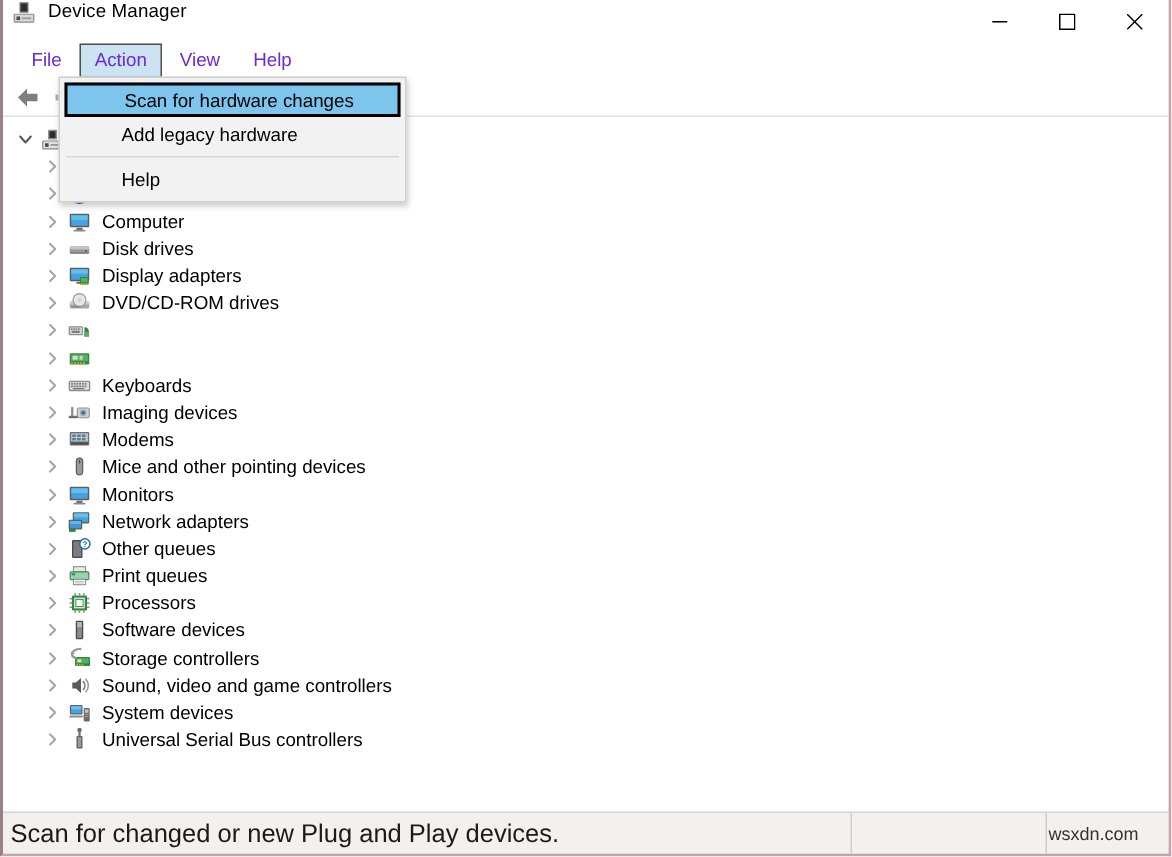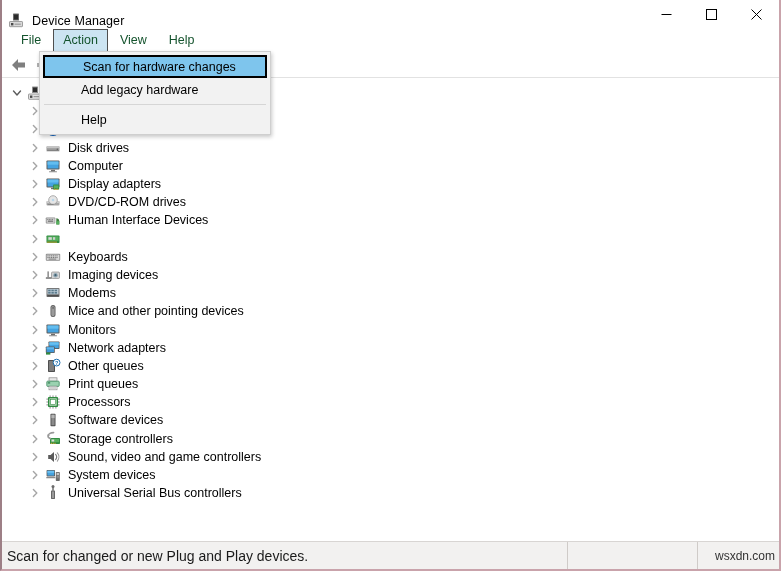--- a/index.html
+++ b/index.html
@@ -24,21 +24,21 @@
   }
 
   
   .titlebar {
     position: absolute;
     left: 0; top: 0;
     width: 777px;
     height: 28px;
     background: #ffffff;
     display: flex;
-    align-items: flex-end;
+    align-items: flex-start;
   }
   .title-icon {
     width: 16px;
     height: 16px;
     margin-left: 6px;
     margin-right: 8px;
     position: relative;
     flex: none;
   }
   .title-text {
@@ -70,21 +70,21 @@
     width: 777px;
     height: 24px;
     background: #ffffff;
     display: flex;
     align-items: center;
     padding-left: 9px;
     box-sizing: border-box;
   }
   .menu-item {
     font-size: 12.5px;
-    color: #14532d;
+    color: #6d28d9;
     padding: 3px 9px 4px 9px;
     line-height: 14px;
     border: 1px solid transparent;
     box-sizing: border-box;
     margin-right: 2px;
   }
   .menu-item.open {
     background: #cce4f2;
     border: 1px solid #4f4f4f;
   }
@@ -165,31 +165,31 @@
     background: #f2f1f0;
     border-top: 1px solid #d8d5d3;
     display: flex;
     align-items: center;
     box-sizing: border-box;
   }
   .sb-panel {
     height: 28px;
     display: flex;
     align-items: center;
-    font-size: 14px;
+    font-size: 17px;
     color: #1a1a1a;
     box-sizing: border-box;
   }
   .sb-main { width: 565px; padding-left: 5px; }
   .sb-mid  { width: 130px; border-left: 1px solid #cfcbc8; }
   .sb-right{
     flex: 1;
     border-left: 1px solid #cfcbc8;
     justify-content: flex-end;
-    padding-right: 4px;
+    padding-right: 20px;
     color: #333333;
     font-size: 12px;
   }
 
   
   .dropdown {
     position: absolute;
     left: 37px;
     top: 51px;
     width: 232px;
@@ -336,41 +336,41 @@
             </svg></div>
           <div class="node-label">Bluetooth</div>
         </div>
         <div class="tree-row child">
           <div class="chev">
             <svg width="10" height="10" viewBox="0 0 10 10">
               <path d="M3.4 1.6 L6.8 5 L3.4 8.4" fill="none" stroke="#a6a6a6" stroke-width="1.4" stroke-linecap="round" stroke-linejoin="round"></path>
             </svg>
           </div>
           <div class="node-icon"><svg width="16" height="16" viewBox="0 0 16 16">
-              <rect x="1.5" y="6" width="13" height="5" rx="1.4" fill="#9a9a9a"></rect>
-              <rect x="1.5" y="6" width="13" height="2.3" rx="1.2" fill="#c4c4c4"></rect>
-              <circle cx="12.3" cy="9.3" r="0.7" fill="#5a5a5a"></circle>
-              <rect x="1.5" y="10.2" width="13" height="1" rx="0.5" fill="#7b7b7b"></rect>
-            </svg></div>
-          <div class="node-label">Disk drives</div>
-        </div>
-        <div class="tree-row child">
-          <div class="chev">
-            <svg width="10" height="10" viewBox="0 0 10 10">
-              <path d="M3.4 1.6 L6.8 5 L3.4 8.4" fill="none" stroke="#a6a6a6" stroke-width="1.4" stroke-linecap="round" stroke-linejoin="round"></path>
-            </svg>
-          </div>
-          <div class="node-icon"><svg width="16" height="16" viewBox="0 0 16 16">
               <rect x="1.5" y="2.5" width="13" height="9" rx="0.8" fill="#5d5d5d"></rect>
               <rect x="2.5" y="3.5" width="11" height="7" fill="#45a3e0"></rect>
               <rect x="2.5" y="3.5" width="11" height="3.2" fill="#62bdf0"></rect>
               <rect x="6" y="11.8" width="4" height="1.6" fill="#6d6d6d"></rect>
               <rect x="4" y="13.2" width="8" height="1.1" rx="0.5" fill="#8a8a8a"></rect>
             </svg></div>
           <div class="node-label">Computer</div>
+        </div>
+        <div class="tree-row child">
+          <div class="chev">
+            <svg width="10" height="10" viewBox="0 0 10 10">
+              <path d="M3.4 1.6 L6.8 5 L3.4 8.4" fill="none" stroke="#a6a6a6" stroke-width="1.4" stroke-linecap="round" stroke-linejoin="round"></path>
+            </svg>
+          </div>
+          <div class="node-icon"><svg width="16" height="16" viewBox="0 0 16 16">
+              <rect x="1.5" y="6" width="13" height="5" rx="1.4" fill="#9a9a9a"></rect>
+              <rect x="1.5" y="6" width="13" height="2.3" rx="1.2" fill="#c4c4c4"></rect>
+              <circle cx="12.3" cy="9.3" r="0.7" fill="#5a5a5a"></circle>
+              <rect x="1.5" y="10.2" width="13" height="1" rx="0.5" fill="#7b7b7b"></rect>
+            </svg></div>
+          <div class="node-label">Disk drives</div>
         </div>
         <div class="tree-row child">
           <div class="chev">
             <svg width="10" height="10" viewBox="0 0 10 10">
               <path d="M3.4 1.6 L6.8 5 L3.4 8.4" fill="none" stroke="#a6a6a6" stroke-width="1.4" stroke-linecap="round" stroke-linejoin="round"></path>
             </svg>
           </div>
           <div class="node-icon"><svg width="16" height="16" viewBox="0 0 16 16">
               <rect x="1.5" y="2.5" width="13" height="9" rx="0.8" fill="#5d5d5d"></rect>
               <rect x="2.5" y="3.5" width="11" height="7" fill="#45a3e0"></rect>
@@ -409,21 +409,20 @@
               <rect x="0.8" y="5.5" width="9.5" height="6" rx="0.8" fill="#8c8c8c"></rect>
               <rect x="1.6" y="6.3" width="8" height="4.4" fill="#d6d6d6"></rect>
               <rect x="2.2" y="6.9" width="1.1" height="1" fill="#7a7a7a"></rect>
               <rect x="3.8" y="6.9" width="1.1" height="1" fill="#7a7a7a"></rect>
               <rect x="5.4" y="6.9" width="1.1" height="1" fill="#7a7a7a"></rect>
               <rect x="7" y="6.9" width="1.1" height="1" fill="#7a7a7a"></rect>
               <rect x="2.8" y="8.5" width="5.4" height="1.4" fill="#7a7a7a"></rect>
               <path d="M11.3 6.2 c1.8 0 3 1.3 3 3 v3.2 h-3 z" fill="#3f7d3f"></path>
               <rect x="11.3" y="9.2" width="3" height="3.2" fill="#56b05f"></rect>
             </svg></div>
-          <div class="node-label">Human Interface Devices</div>
         </div>
         <div class="tree-row child">
           <div class="chev">
             <svg width="10" height="10" viewBox="0 0 10 10">
               <path d="M3.4 1.6 L6.8 5 L3.4 8.4" fill="none" stroke="#a6a6a6" stroke-width="1.4" stroke-linecap="round" stroke-linejoin="round"></path>
             </svg>
           </div>
           <div class="node-icon"><svg width="16" height="16" viewBox="0 0 16 16">
               <rect x="1.5" y="4.5" width="13" height="7.5" rx="0.8" fill="#2f8a3f"></rect>
               <rect x="2.4" y="5.4" width="11.2" height="4.4" fill="#56b05f"></rect>

